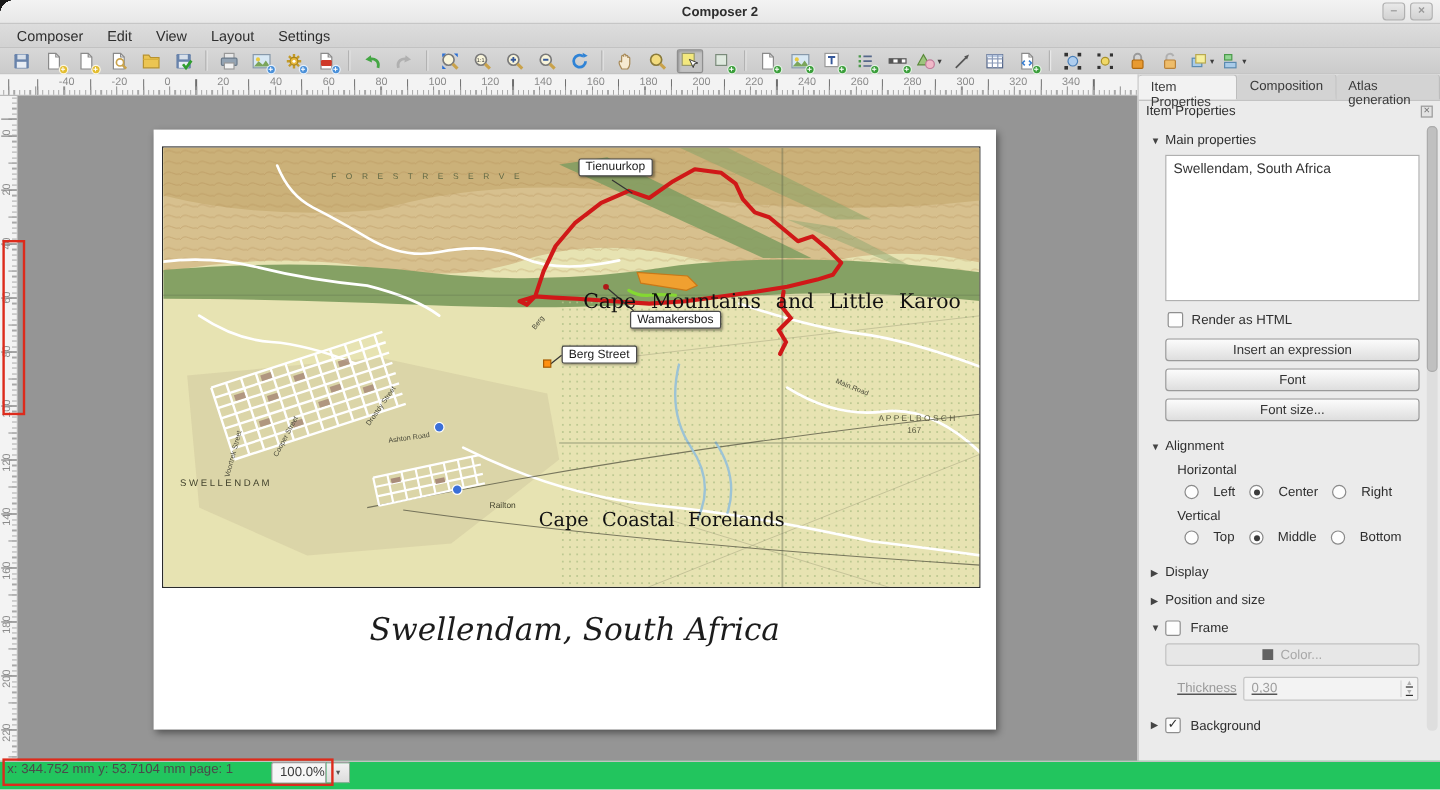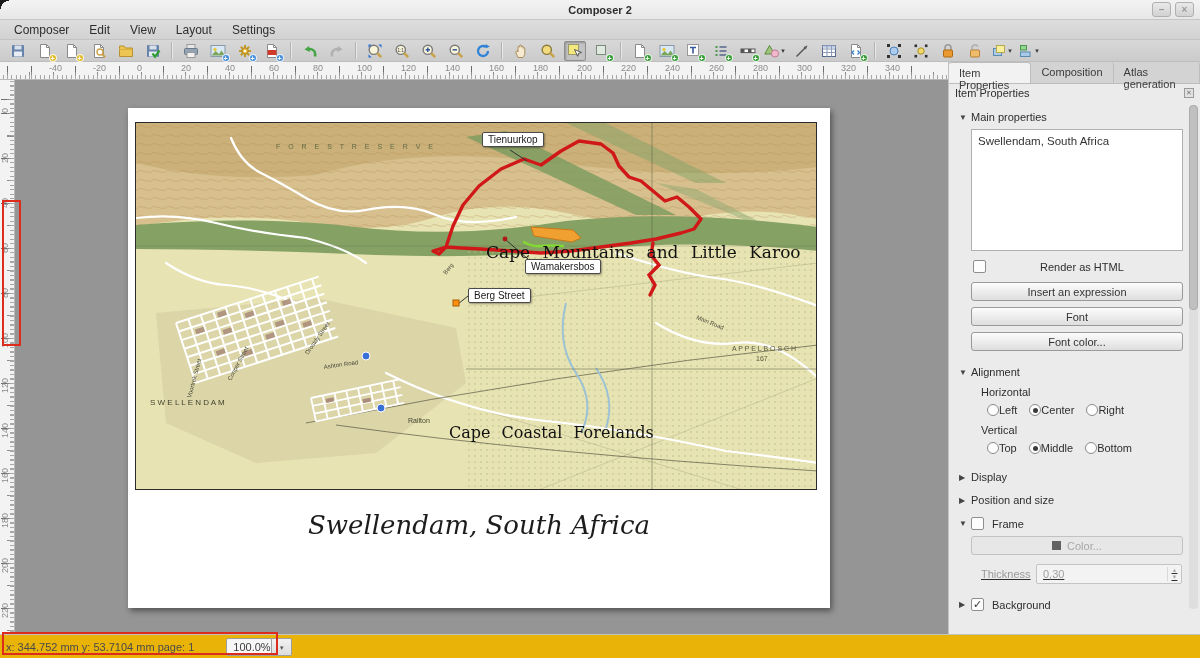--- a/index.html
+++ b/index.html
@@ -102,50 +102,50 @@
   .pscroll { position:relative; height:516px; overflow:hidden; }
   .pbody { padding:0 18px 0 10px; }
   .row { display:flex; align-items:center; }
   .twisty { width:12px; font-size:8px; color:#444; }
   .hdr { margin-top:11px; }
   .textarea { margin:6px 0 0 12px; width:212px; height:122px; background:#fff;
     border:1px solid #b0b0b0; font-size:11.5px; color:#333; padding:5px 6px; }
   .cb { width:13px; height:13px; background:#fdfdfd; border:1px solid #8e8e8e;
     border-radius:2px; margin-right:7px; font-size:11px; line-height:11px;
     text-align:center; color:#333; flex:none; }
-  .cbrow { margin:9px 0 0 14px;gap:47px; }
+  .cbrow { margin:9px 0 0 14px; }
   .pbtn { margin:6px 0 0 12px; width:212px; height:19px;
     background:linear-gradient(#fcfcfc,#dedede); border:1px solid #9a9a9a;
     border-radius:3px; font-size:11px; color:#333; display:flex;
     align-items:center; justify-content:center; }
   .pbtn.disabled { background:#e7e7e7; color:#a8a8a8; border-color:#c2c2c2; }
   .pbtn .sw { width:9px; height:9px; background:#4a4a4a; margin-right:6px; opacity:.85; }
   .sublabel { margin:8px 0 0 22px; }
   .radios { margin:6px 0 0 28px; display:flex; align-items:center; gap:6px; }
   .radio { width:12px; height:12px; border:1px solid #8a8a8a; border-radius:50%;
     background:#fdfdfd; position:relative; flex:none; }
   .radio.on::after { content:""; position:absolute; left:3px; top:3px; width:5px;
     height:5px; border-radius:50%; background:#3c3c3c; }
-  .ritem { display:flex; align-items:center; gap:0; margin-right:6px; }
+  .ritem { display:flex; align-items:center; gap:12px; margin-right:6px; }
   .spinrow { margin:9px 0 0 22px; display:flex; align-items:center;text-decoration:underline; }
   .spinlabel { color:#9a9a9a; width:58px; }
   .spinbox { width:154px; height:20px; background:#f3f3f3; border:1px solid #c4c4c4;
     border-radius:2px; color:#9e9e9e; display:flex; align-items:center; }
   .spinbox .val { flex:1; padding-left:6px; }
   .spinbox .arr { width:14px; display:flex; flex-direction:column; align-items:center;
     font-size:6px; color:#b0b0b0; line-height:7px; border-left:1px solid #d8d8d8; }
   .sb-track { position:absolute; right:2px; top:4px; width:9px; height:504px;
     background:#dedede; border-radius:4px; }
   .sb-thumb { position:absolute; right:0; top:0; width:9px; height:205px;
     background:#c0c0c0; border-radius:4px; border:1px solid #ababab; }
 
   
   .statusbar { position:absolute; left:0; top:634px; width:100%; height:24px;
-    background:#eab308; border-top:1px solid #c2c2c2; display:flex;
-    align-items:center; font-size:11px; color:#4a4a4a; }
+    background:#22c55e; border-top:1px solid #c2c2c2; display:flex;
+    align-items:flex-start; font-size:11px; color:#4a4a4a; }
   .statustext { margin-left:6px; }
   .zoomcombo { margin-left:32px; display:flex; }
   .zoomfield { width:46px; height:18px; background:#f6f6f6; border:1px solid #9e9e9e;
     border-radius:2px 0 0 2px; font-size:11px; color:#3c3c3c; padding:2px 0 0 6px; }
   .zoombtn { width:20px; height:18px; border:1px solid #9e9e9e; border-left:none;
     border-radius:0 2px 2px 0; background:linear-gradient(#f2f2f2,#dcdcdc);
     font-size:7px; color:#555; text-align:center; line-height:17px; }
 
   
   .anno { position:absolute; border:2px solid #dd2b1c; z-index:60; pointer-events:none; }
@@ -721,21 +721,21 @@
         </div>
         <div class="textarea">Swellendam, South Africa</div>
 
         <div class="row cbrow">
           <span class="cb"></span>
           <span>Render as HTML</span>
         </div>
 
         <div class="pbtn" style="margin-top:9px">Insert an expression</div>
         <div class="pbtn">Font</div>
-        <div class="pbtn">Font color...</div>
+        <div class="pbtn">Font size...</div>
 
         <div class="row hdr" style="margin-top:15px">
           <span class="twisty">▼</span>
           <span>Alignment</span>
         </div>
         <div class="sublabel">Horizontal</div>
         <div class="radios" id="hradios">
             <span class="ritem">
               <span class="radio"></span>
               <span>Left</span>

